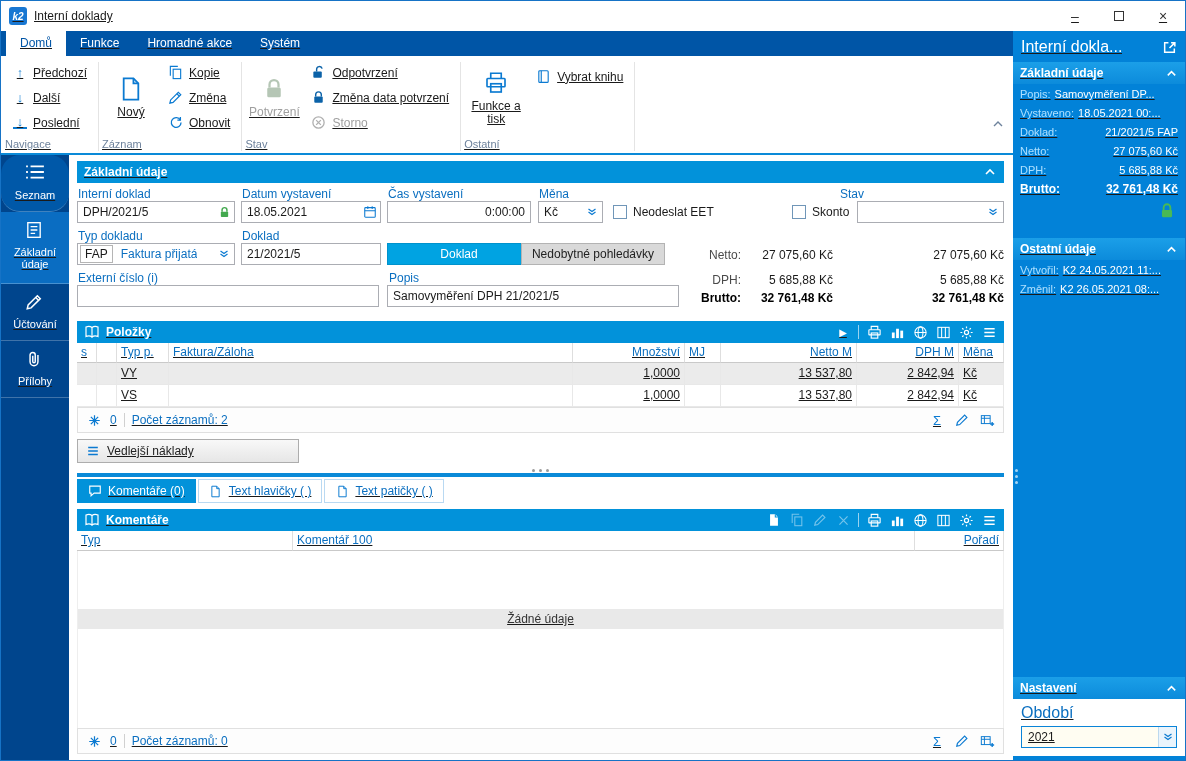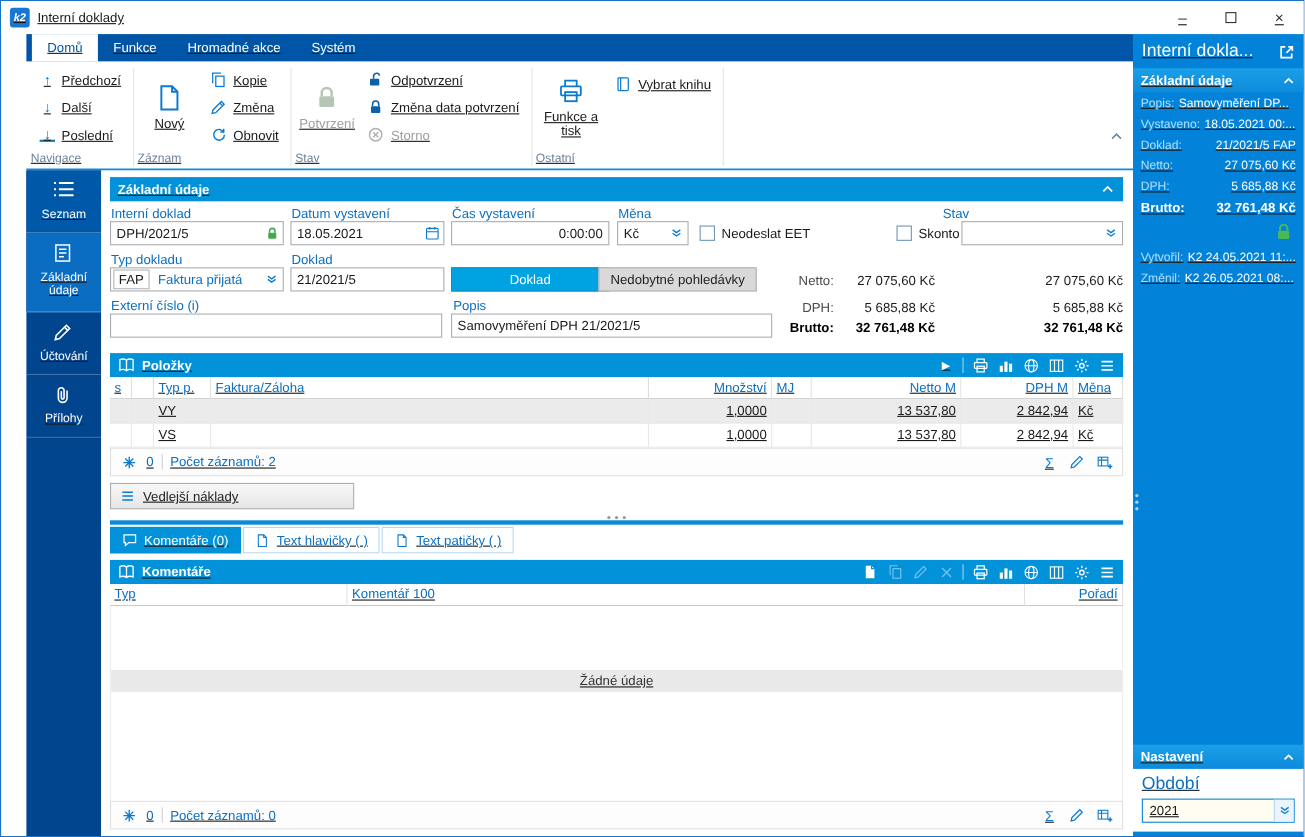--- a/index.html
+++ b/index.html
@@ -10,21 +10,21 @@
   
   .titlebar { height:30px; display:flex; justify-content:space-between; align-items:center; background:#fff; padding-left:8px; flex:0 0 auto; }
   .tb-left { display:flex; align-items:center; gap:7px; }
   .logo { width:18px; height:18px; background:#1877d2; color:#fff; border-radius:3px; font-size:10px; font-weight:bold; font-style:italic; display:flex; align-items:center; justify-content:center; }
   .tb-title { font-size:12px; color:#1a1a1a; }
   .win-controls { display:flex; height:100%; }
   .win-btn { width:44px; height:100%; display:flex; align-items:center; justify-content:center; color:#333; font-size:14px; cursor:default; }
   .win-btn .maxbox { width:10px; height:10px; border:1px solid #333; display:inline-block; }
 
   
-  .app-body { flex:1; display:flex; min-height:0;margin-left:23px; }
+  .app-body { flex:1; display:flex; min-height:0; }
   .main-col { width:1012px; display:flex; flex-direction:column; min-height:0; }
 
   
   .ribbon-tabs { height:25px; background:#0055a6; display:flex; padding-left:5px; flex:0 0 auto; }
   .rtab { color:#fff; padding:0 14px; line-height:25px; font-size:12px; cursor:default; }
   .rtab.active { background:#fff; color:#0055a6; }
 
   
   .ribbon { height:97px; background:#fff; display:flex; padding:2px 6px 0 4px; position:relative; flex:0 0 auto; }
   .rgroup { display:flex; flex-direction:column; }
@@ -41,21 +41,21 @@
   .ic { display:inline-flex; align-items:center; justify-content:center; }
   .i14 { width:14px; height:14px; } .i15 { width:15px; height:15px; } .i26 { width:26px; height:26px; }
   .rib-collapse { position:absolute; right:8px; bottom:22px; width:14px; height:14px; color:#6d829c; }
 
   
   .content-row { flex:1; display:flex; border-top:2px solid #0a8ad8; min-height:0; }
 
   
   .sidebar { width:68px; background:#00458d; flex:0 0 auto; display:flex; flex-direction:column; }
   .side-item { min-height:57px; padding:9px 2px 7px; display:flex; flex-direction:column; align-items:center; gap:5px; color:#fff; font-size:11px; line-height:12px; text-align:center; border-bottom:1px solid rgba(255,255,255,.25); cursor:default; }
-  .side-item.first { background:#0058a8; }
+  .side-item.first { background:#0058a8;border-radius:19px; }
   .side-item.active { background:#0a6dc2; min-height:72px; }
   .s-icon { width:20px; height:20px; }
 
   
   .main { flex:1; background:#fff; padding:6px 9px 6px 8px; display:flex; flex-direction:column; min-width:0; }
   .mt6 { margin-top:6px; }
   .sec-hd { height:22px; background:#0292da; color:#fff; display:flex; align-items:center; padding:0 7px; gap:6px; flex:0 0 auto; }
   .sec-title { font-weight:bold; font-size:12px; }
   .hd-chev { margin-left:auto; width:14px; height:14px; color:#fff; }
   .hd-icons { margin-left:auto; display:flex; align-items:center; gap:7px; color:#fff; }
@@ -783,20 +783,28 @@
       </div>
       <div class="p-lockrow">
         <span class="p-lock">
           <svg viewBox="0 0 16 16" width="18" height="18">
               <path d="M5 7V5a3 3 0 0 1 6 0v2" fill="none" stroke="currentColor" stroke-width="1.6"></path>
               <rect x="3.5" y="7" width="9" height="6.5" rx="1" fill="currentColor"></rect>
             </svg>
         </span>
       </div>
 
+      <div class="p-sec-hd p-ost">
+        <span>Ostatní údaje</span>
+        <span>
+          <svg viewBox="0 0 14 14" width="13" height="13" fill="none" stroke="#fff" stroke-width="1.6">
+              <path d="M3 9l4-4 4 4"></path>
+            </svg>
+        </span>
+      </div>
       <div class="p-row inline">
         <span class="p-lbl">Vytvořil:</span>
         <span class="p-val">K2 24.05.2021 11:...</span>
       </div>
       <div class="p-row inline">
         <span class="p-lbl">Změnil:</span>
         <span class="p-val">K2 26.05.2021 08:...</span>
       </div>
 
       <div class="p-spacer">

